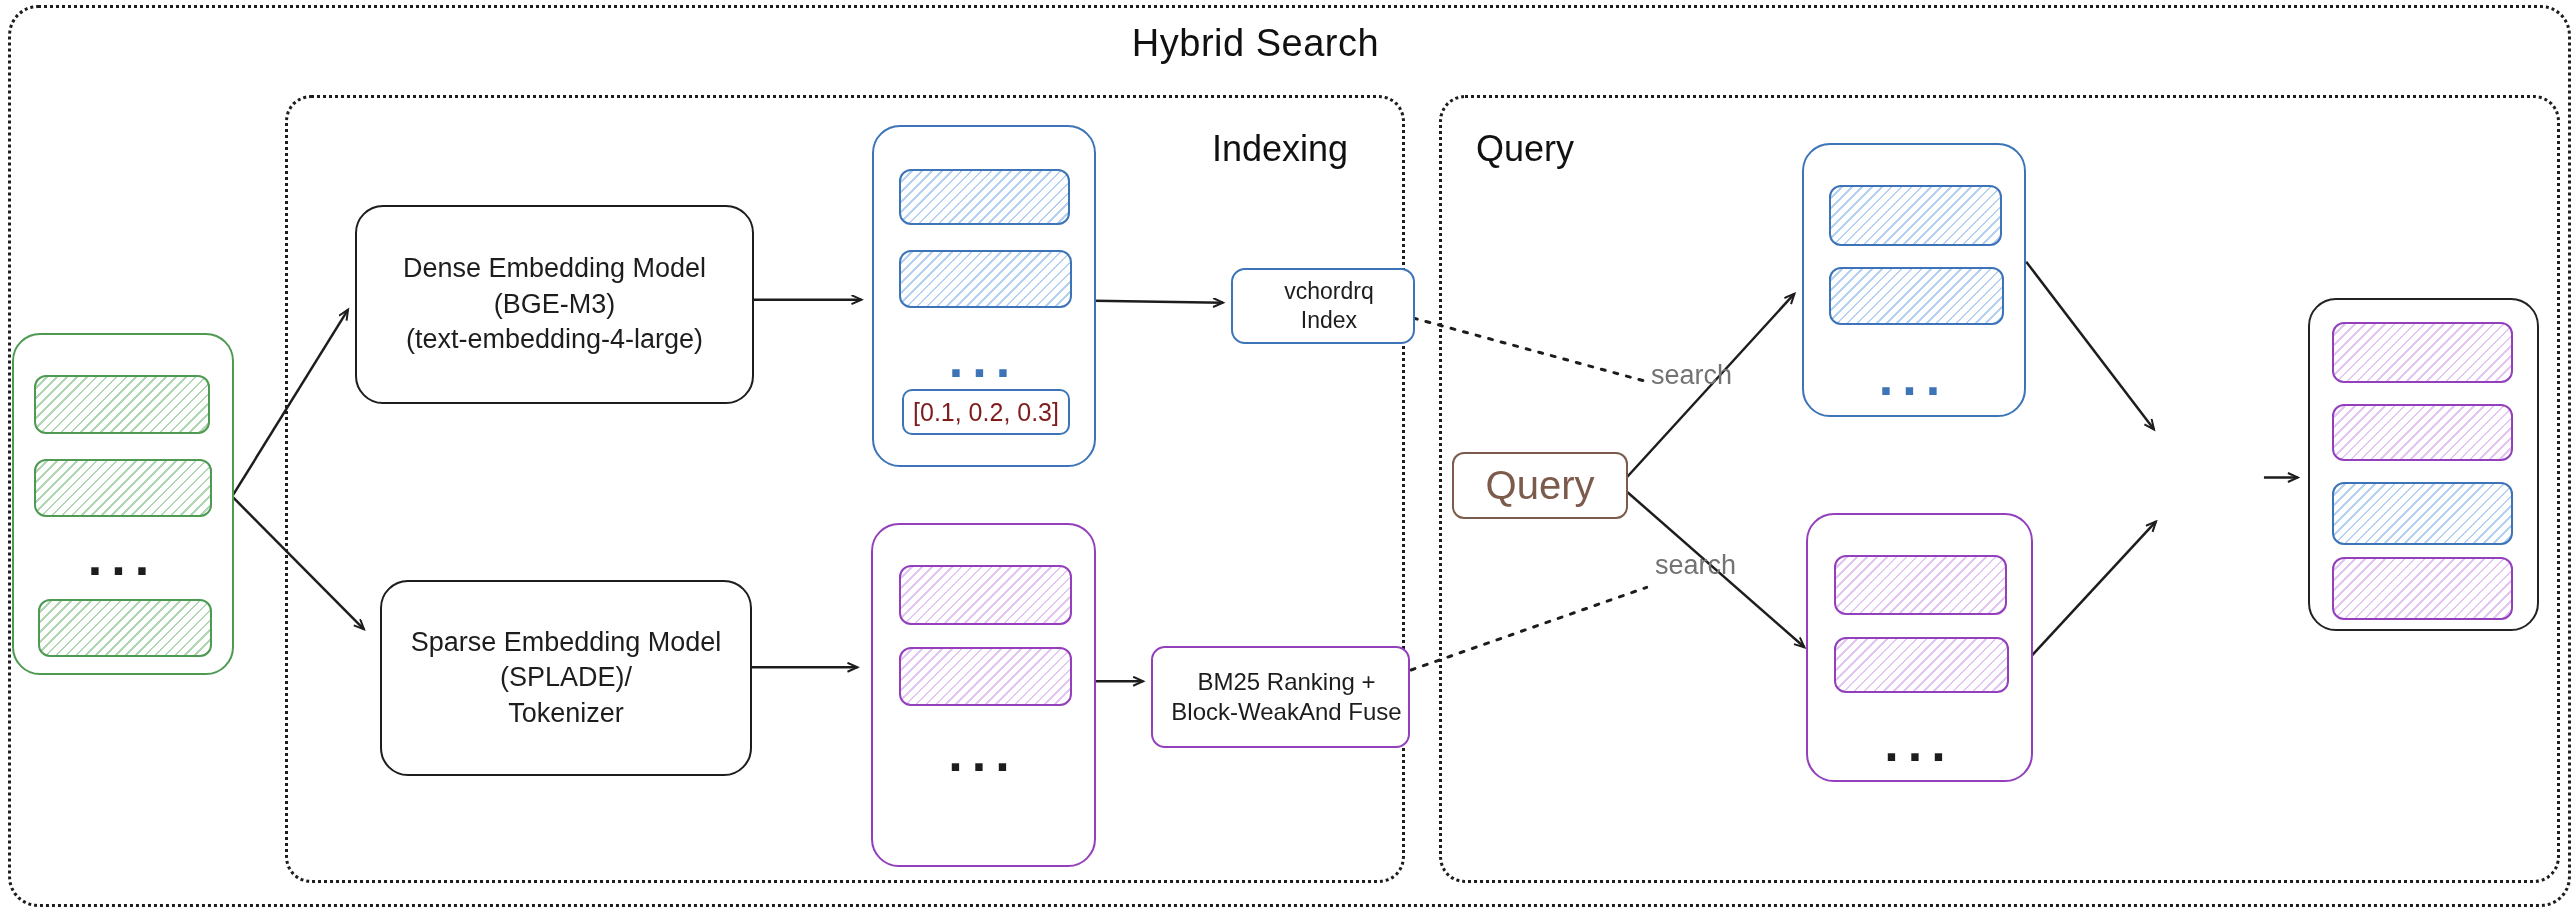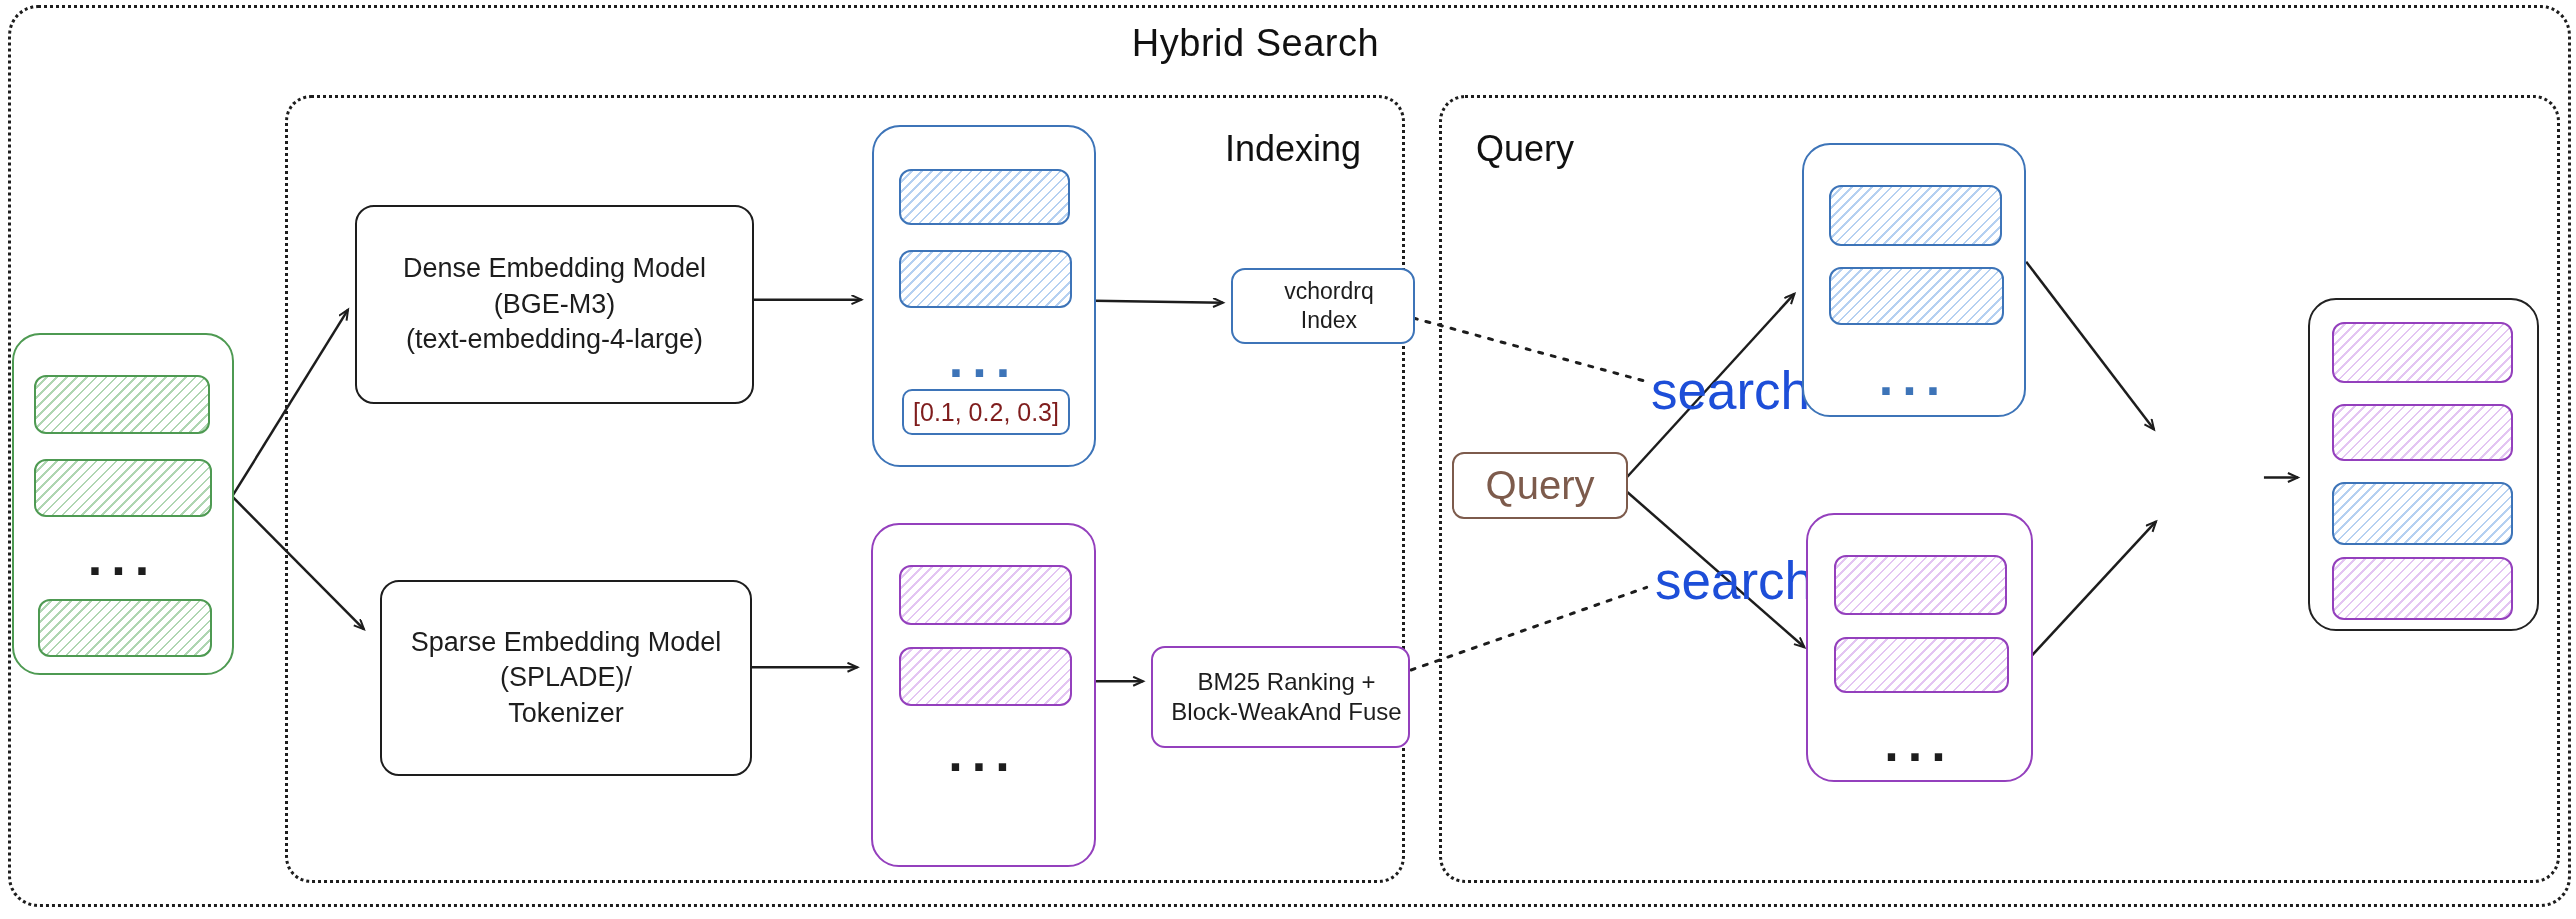--- a/index.html
+++ b/index.html
@@ -9,21 +9,21 @@
   
   .dotted-frame { position:absolute; border:3px dotted #1d1d1d; border-radius:30px; background:transparent; }
 
   
   .diagram-title { position:absolute; left:0; top:22px; width:2511px; text-align:center;
                    font-size:38px; letter-spacing:0.5px; color:#111; }
 
   .section-label { position:absolute; font-size:36px; color:#111; }
 
   
-  .node { position:absolute; background:#fff; border:2.5px solid #1d1d1d; border-radius:19px;
+  .node { position:absolute; background:#fff; border:2.5px solid #1d1d1d; border-radius:28px;
           display:flex; flex-direction:column; align-items:center; justify-content:center;
           text-align:center; line-height:1.32; }
   .node .ln { display:block; }
 
   .model-box { font-size:27px; }
 
   .index-box { border-radius:14px; font-size:23px; line-height:1.25;padding-left:12px; }
   .index-box.blue   { border-color:#3d74b8; }
   .index-box.purple { border-color:#9440bd; font-size:24px; }
 
@@ -55,35 +55,35 @@
   .dots.ink  { color:#1d1d1d; }
   .dots.blue { color:#3d74b8; }
 
   
   .vec-chip { position:absolute; background:#fff; border-radius:10px;
               display:flex; align-items:center; justify-content:center;
               font-size:25px; color:#7f1d1d; }
   .vec-chip.blue   { border:2px solid #3d74b8; }
   .vec-chip.purple { border:2px solid #9440bd; }
 
-  .search-label { position:absolute; font-size:53px; color:#1d4ed8; }
+  .search-label { position:absolute; font-size:27px; color:#737373; }
 
   svg.connectors { position:absolute; left:0; top:0; pointer-events:none; }
 </style>
 </head>
 <body>
 
 <div id="canvas">
 
   <div class="dotted-frame" style="left:8px; top:5px; width:2557px; height:896px;"></div>
   <div class="diagram-title">Hybrid Search</div>
 
   <div class="dotted-frame" style="left:285px; top:95px; width:1114px; height:782px; border-radius:26px;"></div>
   <div class="dotted-frame" style="left:1439px; top:95px; width:1115px; height:782px; border-radius:26px;"></div>
-  <div class="section-label" style="left:1212px; top:128px;margin-left:13px;">Indexing</div>
+  <div class="section-label" style="left:1212px; top:128px;">Indexing</div>
   <div class="section-label" style="left:1476px; top:128px;">Query</div>
 
   <svg class="connectors" width="2576" height="919" viewBox="0 0 2578 920">
     <defs>
       <marker id="arr" markerWidth="14" markerHeight="12" refX="11" refY="5" orient="auto" markerUnits="userSpaceOnUse">
         <path d="M1,0.5 L11,5 L1,9.5" fill="none" stroke="#1d1d1d" stroke-width="2"></path>
       </marker>
     </defs>
     <g stroke="#1d1d1d" stroke-width="2.5" fill="none">
       <path d="M232,497 L348,310" marker-end="url(#arr)"></path>

